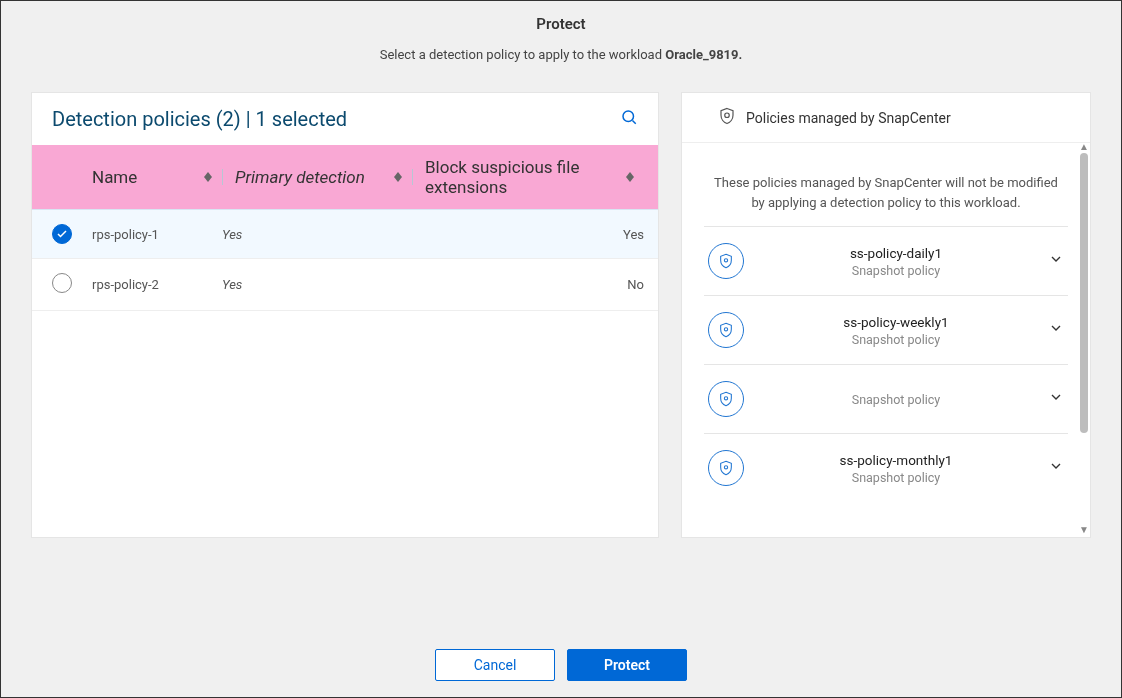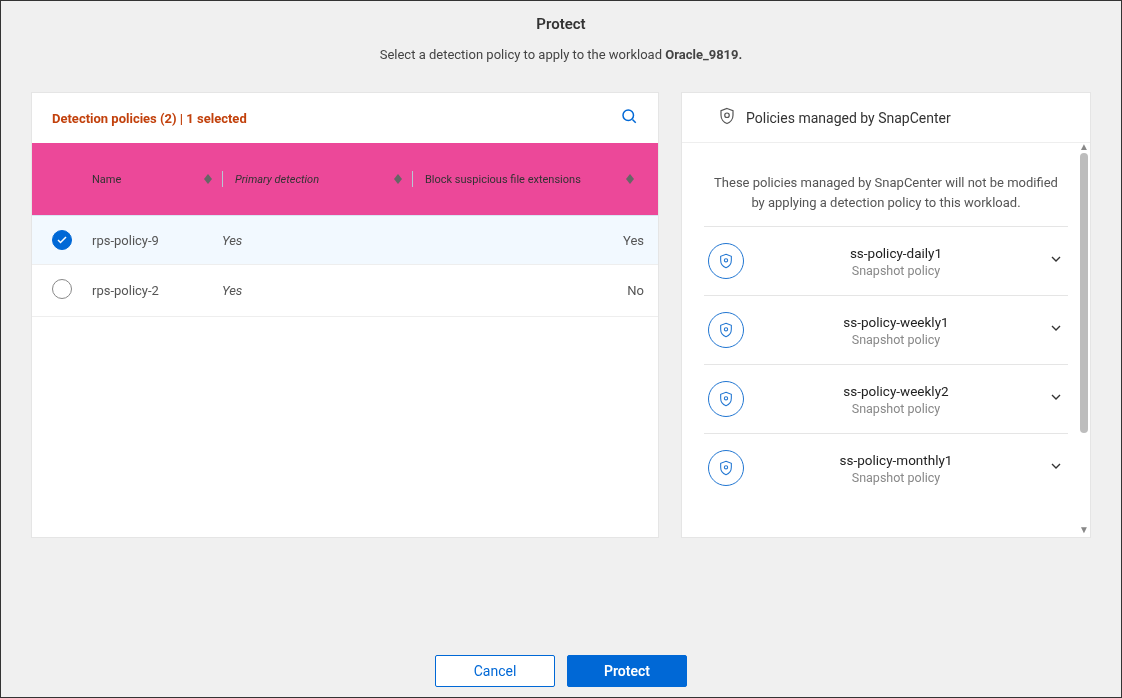--- a/index.html
+++ b/index.html
@@ -38,34 +38,34 @@
   border: 1px solid #e5e5e5;
   min-height: 446px;
 }
 .panel-header {
   display: flex;
   justify-content: space-between;
   align-items: center;
   padding: 14px 20px;
 }
 .panel-title {
-  font-size: 13px;
-  font-weight: 700;
-  color: #c2410c;
+  font-size: 20px;
+  font-weight: 400;
+  color: #0c4a6e;
 }
 .search-icon {
   color: #0068d6;
   cursor: pointer;
 }
 .table-header {
   display: flex;
-  background: #ec4899;
+  background: #f9a8d4;
   border-bottom: 1px solid #d8e6f3;
-  padding: 28px 0;
-  font-size: 11px;
+  padding: 12px 0;
+  font-size: 17px;
   color: #333;
 }
 .col-check { width: 60px; }
 .col-name { width: 130px; display:flex; align-items:center; }
 .col-primary { width: 190px; display:flex; align-items:center;font-style:italic; }
 .col-block { flex: 1; display:flex; align-items:center; padding-right: 14px; justify-content: flex-end; }
 .sort-icon {
   display: inline-flex;
   flex-direction: column;
   margin-left: auto;
@@ -177,21 +177,21 @@
 .scroll-arrow {
   position: absolute;
   right: 1px;
   color: #888;
   font-size: 10px;
 }
 .scroll-arrow.up { top: 48px; }
 .scroll-arrow.down { bottom: 2px; }
 .footer {
   position: absolute;
-  bottom: 10px;
+  bottom: 16px;
   left: 0;
   right: 0;
   display: flex;
   justify-content: center;
   gap: 12px;
 }
 .btn {
   width: 120px;
   padding: 7px 0;
   font-size: 14px;
@@ -275,21 +275,21 @@
 
     <div class="table-row selected">
       <div class="col-check">
         <span class="radio-circle checked">
           <svg width="12" height="12" viewBox="0 0 24 24" fill="none" stroke="currentColor" stroke-width="3">
               <polyline points="20 6 9 17 4 12"></polyline>
             </svg>
         </span>
       </div>
       <div class="col-name">
-          <span>rps-policy-9</span>
+          <span>rps-policy-1</span>
         </div>
       <div class="col-primary">
           <span>Yes</span>
         </div>
       <div class="col-block">
           <span>Yes</span>
         </div>
     </div>
 
     <div class="table-row">
@@ -359,21 +359,20 @@
       </div>
 
       <div class="policy-item">
         <span class="policy-circle">
           <svg width="16" height="16" viewBox="0 0 24 24" fill="none" stroke="currentColor" stroke-width="1.6">
               <path d="M12 2l8 3v6c0 5-3.5 9.5-8 11-4.5-1.5-8-6-8-11V5l8-3z"></path>
               <circle cx="12" cy="11" r="2.5"></circle>
             </svg>
         </span>
         <div class="policy-text">
-          <div class="policy-name">ss-policy-weekly2</div>
           <div class="policy-sub">Snapshot policy</div>
         </div>
         <span class="chevron">
           <svg width="16" height="16" viewBox="0 0 24 24" fill="none" stroke="currentColor" stroke-width="2">
               <polyline points="6 9 12 15 18 9"></polyline>
             </svg>
         </span>
       </div>
 
       <div class="policy-item">

